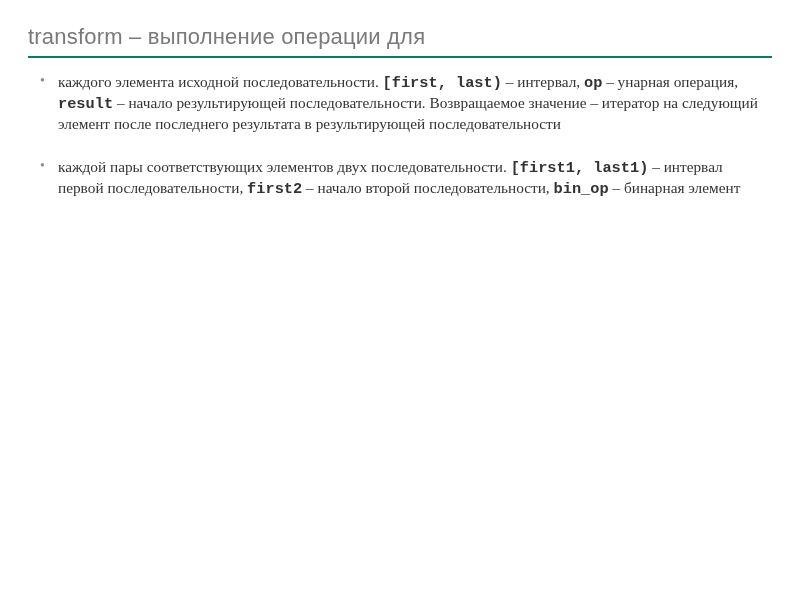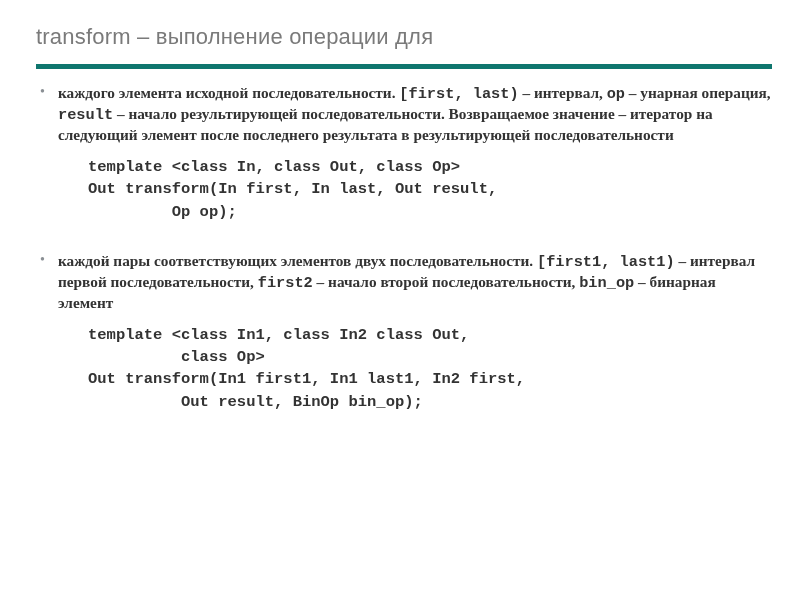--- a/index.html
+++ b/index.html
@@ -18,23 +18,23 @@
     position: relative;
     box-sizing: border-box;
     padding: 20px 28px 20px 28px;
     box-shadow: 0 0 6px rgba(0,0,0,0.3);
   }
   .title {
     font-family: Verdana, Geneva, sans-serif;
     font-size: 22px;
     font-weight: normal;
     color: #7a7a7a;
-    margin: 4px 0 2px 8px;
-    padding-bottom: 14px;
-    border-bottom: 5px solid #0f766e;
+    margin: 4px 0 2px 0;
+    padding-bottom: 6px;
+    border-bottom: 2px solid #0f766e;
     letter-spacing: 0.2px;
   }
   .body {
     padding-top: 12px;
     font-size: 15.3px;
     line-height: 1.32;
   }
   .bullet {
     position: relative;
     padding-left: 30px;
@@ -43,21 +43,21 @@
   .bullet::before {
     content: "•";
     position: absolute;
     left: 12px;
     top: 0;
     color: #8a8f94;
     font-size: 14px;
   }
   .bullet .serif {
     font-family: Georgia, 'Times New Roman', serif;
-    font-weight: bold;
+    font-weight: normal;
   }
   .mono {
     font-family: 'Courier New', Courier, monospace;
     font-weight: bold;
   }
   .code-block {
     font-family: 'Courier New', Courier, monospace;
     font-weight: bold;
     font-size: 15.5px;
     line-height: 1.45;
@@ -74,29 +74,22 @@
 <div class="slide">
 
   <div class="title">transform – выполнение операции для</div>
 
   <div class="body">
 
     <div class="bullet">
       <span class="serif">каждого элемента исходной последовательности. </span><span class="mono">[first, last)</span><span class="serif"> – интервал, </span><span class="mono">op</span><span class="serif"> – унарная операция, </span><span class="mono">result</span><span class="serif"> – начало результирующей последовательности. Возвращаемое значение – итератор на следующий элемент после последнего результата в результирующей последовательности</span>
     </div>
 
-    <div class="code-block"><span>template &lt;class In, class Out, class Op&gt;</span>
-<span>Out transform(In first, In last, Out result,</span>
-<span>         Op op);</span></div>
 
     <div class="spacer"></div>
 
     <div class="bullet">
       <span class="serif">каждой пары соответствующих элементов двух последовательности. </span><span class="mono">[first1, last1)</span><span class="serif"> – интервал первой последовательности, </span><span class="mono">first2</span><span class="serif"> – начало второй последовательности, </span><span class="mono">bin_op</span><span class="serif"> – бинарная элемент</span>
     </div>
 
-    <div class="code-block"><span>template &lt;class In1, class In2 class Out,</span>
-<span>          class Op&gt;</span>
-<span>Out transform(In1 first1, In1 last1, In2 first,</span>
-<span>          Out result, BinOp bin_op);</span></div>
 
   </div>
 </div>
 
 </body></html>

